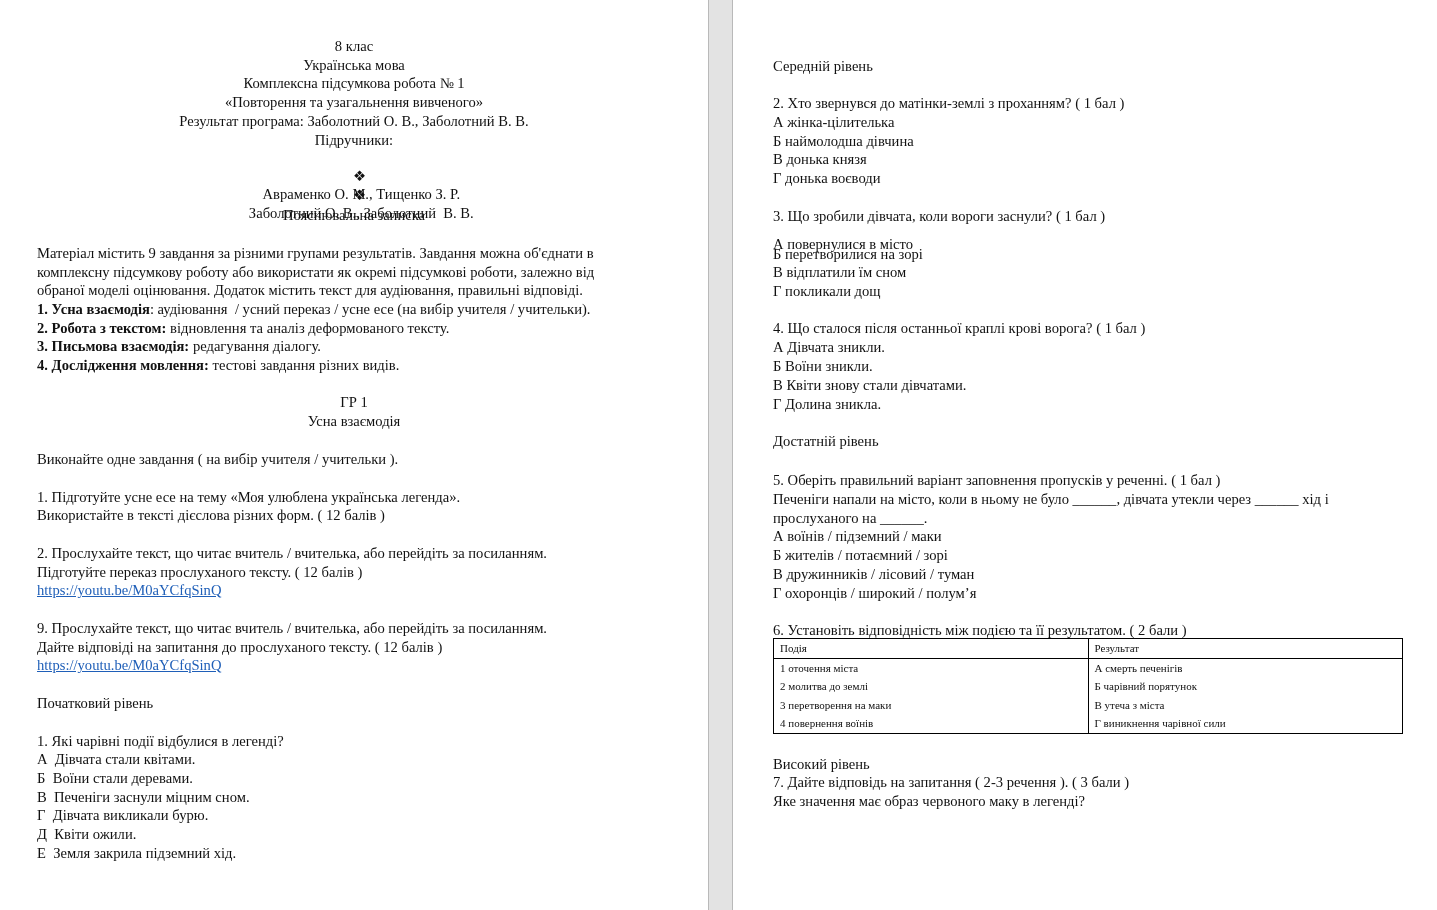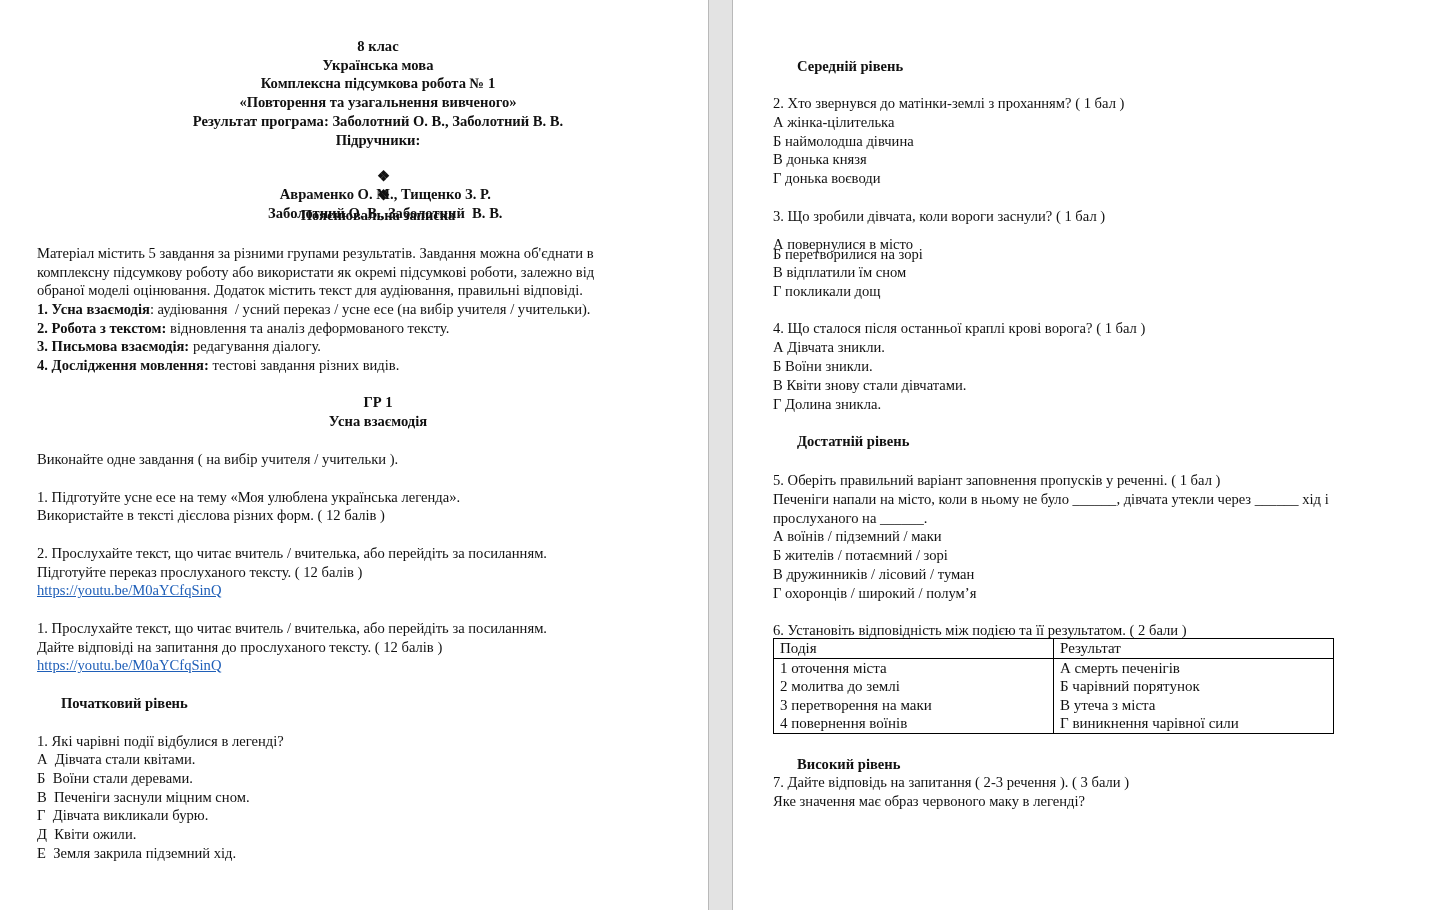--- a/index.html
+++ b/index.html
@@ -12,27 +12,27 @@
   .page { position:absolute; top:0; height:910px; background:#fff; }
   #page-left { left:0; width:708px; }
   #page-right { left:733px; width:704px; }
   .gutter {
     position:absolute; left:708px; top:0; width:25px; height:910px;
     background:#e3e3e3; border-left:1px solid #b9b9b9; border-right:1px solid #b9b9b9;
     box-sizing:border-box;
   }
   .line { position:absolute; white-space:pre; line-height:18px; }
   .center { left:0; width:708px; text-align:center; }
-  .b { font-weight:bold;padding-left:24px; }
+  .b { font-weight:normal; }
   .L { left:37px; }
   .R { left:40px; }
   a.link { color:#1f5fb8; text-decoration:underline; }
   table.match {
-    position:absolute; left:40px; top:638px; width:561px;
-    border-collapse:collapse; font-size:15px;
+    position:absolute; left:40px; top:638px; width:630px;
+    border-collapse:collapse; font-size:11px;
   }
   table.match td {
     border-left:1px solid #000; border-right:1px solid #000;
     padding:0 6px; line-height:18.5px; vertical-align:top; width:50%;
   }
   table.match tr.head td { border-top:1px solid #000; border-bottom:1px solid #000; }
   table.match tr.last td { border-bottom:1px solid #000;margin-top:39px; }
 </style>
 </head>
 <body>
@@ -47,40 +47,40 @@
   <div class="line center b" style="top:149px">
     <span>❖</span>&nbsp;
     <span>Авраменко О. М., Тищенко З. Р.</span>
   </div>
   <div class="line center b" style="top:206px">Пояснювальна записка</div>
 
   <div class="line center b" style="top:168px">
     <span>❖</span>&nbsp;
     <span>Заболотний О. В., Заболотний  В. В.</span>
   </div>
-  <div class="line L" style="top:244px">Матеріал містить 5 завдання за різними групами результатів. Завдання можна об'єднати в</div>
+  <div class="line L" style="top:244px">Матеріал містить 9 завдання за різними групами результатів. Завдання можна об'єднати в</div>
   <div class="line L" style="top:263px">комплексну підсумкову роботу або використати як окремі підсумкові роботи, залежно від</div>
   <div class="line L" style="top:281px">обраної моделі оцінювання. Додаток містить текст для аудіювання, правильні відповіді.</div>
   <div class="line L" style="top:300px"><b>1. Усна взаємодія</b><span>: аудіювання  / усний переказ / усне есе (на вибір учителя / учительки).</span></div>
   <div class="line L" style="top:319px"><b>2. Робота з текстом:</b><span> відновлення та аналіз деформованого тексту.</span></div>
   <div class="line L" style="top:337px"><b>3. Письмова взаємодія:</b><span> редагування діалогу.</span></div>
   <div class="line L" style="top:356px"><b>4. Дослідження мовлення:</b><span> тестові завдання різних видів.</span></div>
 
   <div class="line center b" style="top:393px">ГР 1</div>
   <div class="line center b" style="top:412px">Усна взаємодія</div>
   <div class="line L" style="top:450px">Виконайте одне завдання ( на вибір учителя / учительки ).</div>
 
   <div class="line L" style="top:488px">1. Підготуйте усне есе на тему «Моя улюблена українська легенда».</div>
   <div class="line L" style="top:506px">Використайте в тексті дієслова різних форм. ( 12 балів )</div>
 
   <div class="line L" style="top:544px">2. Прослухайте текст, що читає вчитель / вчителька, або перейдіть за посиланням.</div>
   <div class="line L" style="top:563px">Підготуйте переказ прослуханого тексту. ( 12 балів )</div>
   <div class="line L" style="top:581px"><a class="link">https://youtu.be/M0aYCfqSinQ</a></div>
 
-  <div class="line L" style="top:619px">1. Прослухайте текст, що читає вчитель / вчителька, або перейдіть за посиланням.</div>
+  <div class="line L" style="top:619px">9. Прослухайте текст, що читає вчитель / вчителька, або перейдіть за посиланням.</div>
   <div class="line L" style="top:638px">Дайте відповіді на запитання до прослуханого тексту. ( 12 балів )</div>
   <div class="line L" style="top:656px"><a class="link">https://youtu.be/M0aYCfqSinQ</a></div>
 
   <div class="line L b" style="top:694px">Початковий рівень</div>
   <div class="line L" style="top:732px">1. Які чарівні події відбулися в легенді?</div>
   <div class="line L" style="top:750px">А  Дівчата стали квітами.</div>
   <div class="line L" style="top:769px">Б  Воїни стали деревами.</div>
   <div class="line L" style="top:788px">В  Печеніги заснули міцним сном.</div>
   <div class="line L" style="top:806px">Г  Дівчата викликали бурю.</div>
   <div class="line L" style="top:825px">Д  Квіти ожили.</div>

